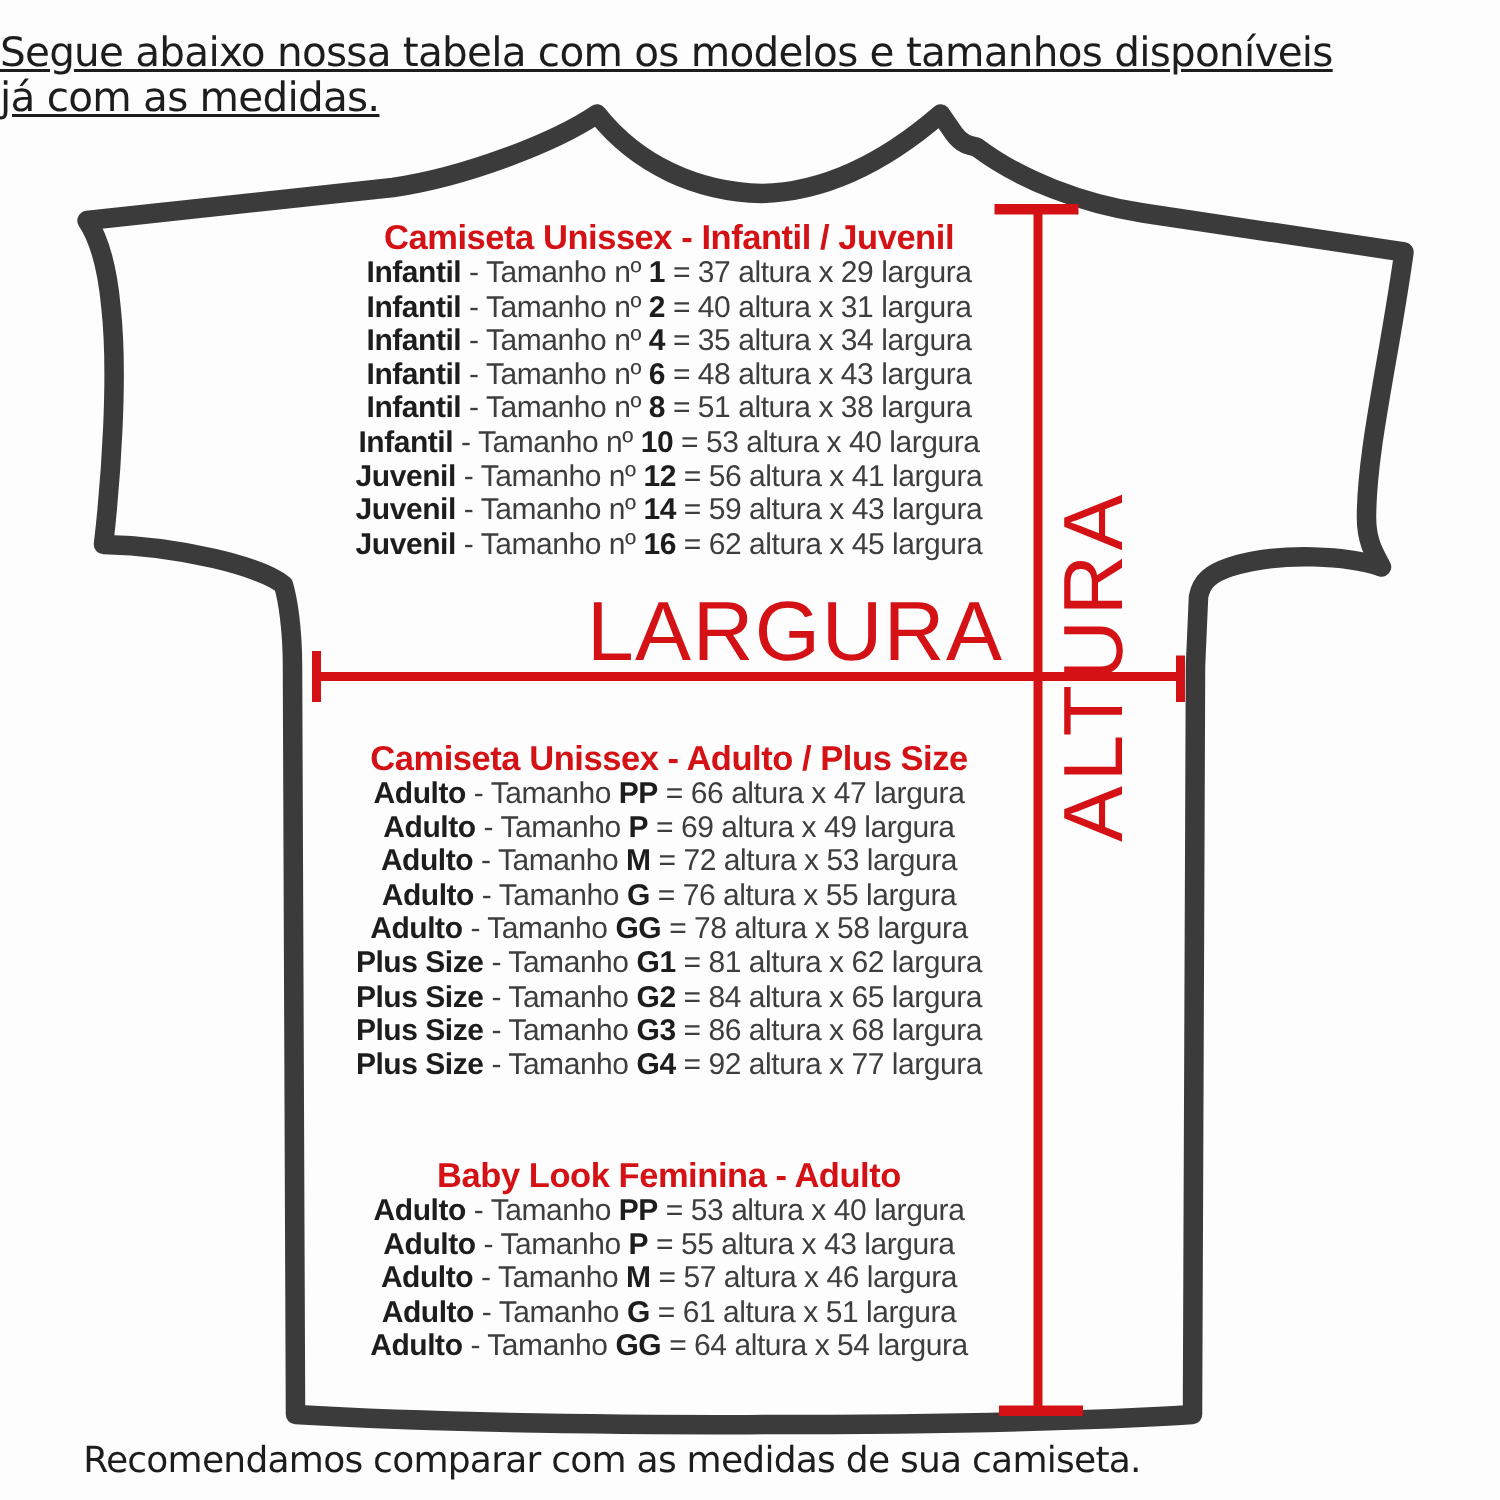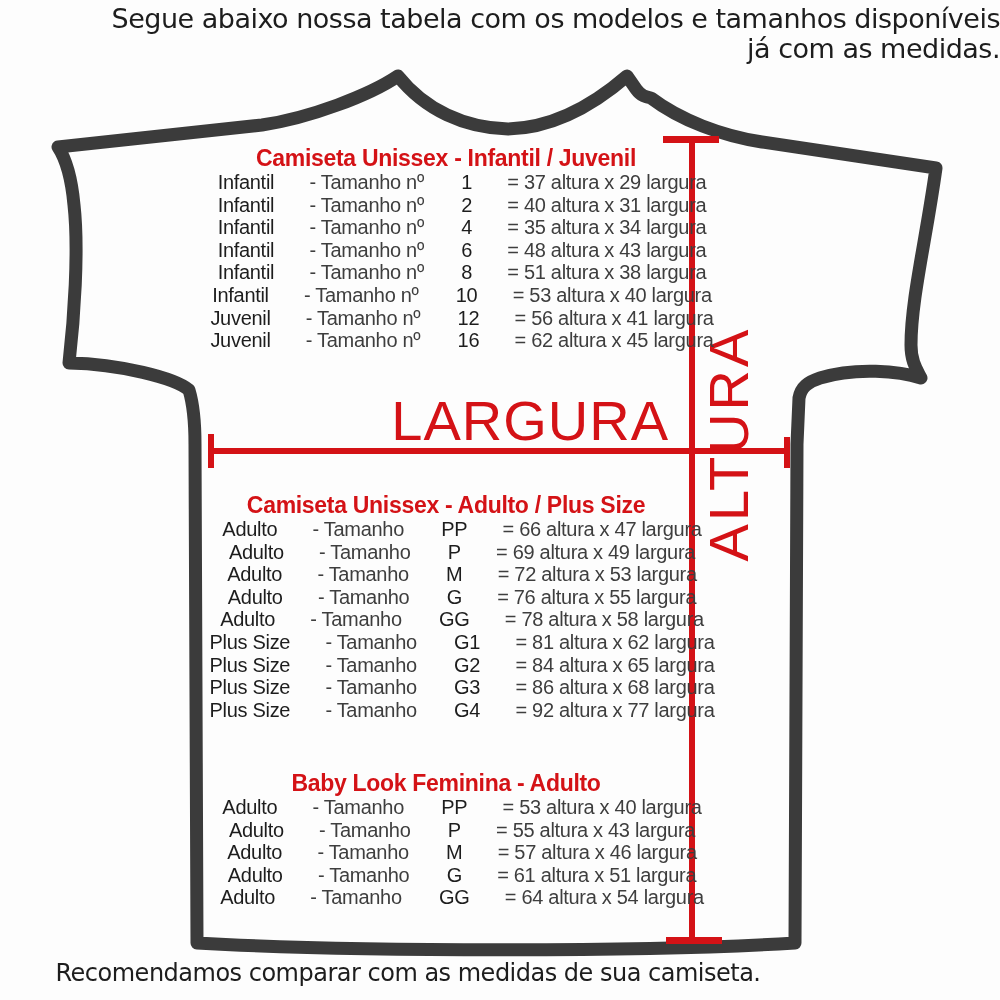--- a/index.html
+++ b/index.html
@@ -9,43 +9,43 @@
     --text-dark:#3e3e3e;
     --bg:#fdfdfd;
   }
   html,body{margin:0;padding:0;}
   body{background:#fff;font-family:"Liberation Sans", sans-serif;}
   .canvas{
     position:relative;width:1000px;height:1000px;background:var(--bg);
     overflow:hidden;
   }
   .intro{
-    position:absolute;left:0;top:4px;width:1000px;text-align:right;
+    position:absolute;left:0;top:21px;width:1000px;text-align:left;
     font-family:"DejaVu Sans", sans-serif;
-    font-size:27px;line-height:30px;letter-spacing:-0.5px;color:var(--text-black);
+    font-size:27px;line-height:30px;letter-spacing:-0.5px;color:var(--text-black);text-decoration:underline;
   }
   .footer{
     position:absolute;left:0;top:959px;width:816px;text-align:center;
     font-family:"DejaVu Sans", sans-serif;
     font-size:24px;letter-spacing:-0.5px;color:var(--text-black);
   }
   .shirt-svg{position:absolute;left:0;top:0;}
   .section{
     position:absolute;left:155px;width:582px;text-align:center;
   }
   .section-title{
     color:var(--red);font-weight:bold;font-size:23px;height:25px;line-height:24px;
     letter-spacing:-0.3px;
   }
   .row{
     height:22.6px;line-height:22.6px;font-size:20px;letter-spacing:-0.3px;
     white-space:nowrap;
   }
-  .row .b{font-weight:normal;color:var(--text-black);margin-left:32px;}
-  .row .m{font-weight:normal;color:var(--text-dark);padding-left:30px;}
+  .row .b{font-weight:bold;color:var(--text-black);}
+  .row .m{font-weight:normal;color:var(--text-dark);}
   #section-0{top:146px;}
   #section-1{top:493px;}
   #section-2{top:771px;}
   .largura-label{
     position:absolute;left:269px;top:393px;width:400px;height:56px;
     text-align:right;color:var(--red);font-size:56px;line-height:56px;
     letter-spacing:1px;
   }
   .altura-label{
     position:absolute;left:584px;top:415px;width:290px;height:58px;
@@ -108,20 +108,21 @@
   <div class="section" id="section-0">
     <div class="section-title">Camiseta Unissex - Infantil / Juvenil</div>
     <div class="rows">
         <div class="row"><span class="b">Infantil</span><span class="m"> - Tamanho nº </span><span class="b">1</span><span class="m"> = 37 altura x 29 largura</span></div>
         <div class="row"><span class="b">Infantil</span><span class="m"> - Tamanho nº </span><span class="b">2</span><span class="m"> = 40 altura x 31 largura</span></div>
         <div class="row"><span class="b">Infantil</span><span class="m"> - Tamanho nº </span><span class="b">4</span><span class="m"> = 35 altura x 34 largura</span></div>
         <div class="row"><span class="b">Infantil</span><span class="m"> - Tamanho nº </span><span class="b">6</span><span class="m"> = 48 altura x 43 largura</span></div>
         <div class="row"><span class="b">Infantil</span><span class="m"> - Tamanho nº </span><span class="b">8</span><span class="m"> = 51 altura x 38 largura</span></div>
         <div class="row"><span class="b">Infantil</span><span class="m"> - Tamanho nº </span><span class="b">10</span><span class="m"> = 53 altura x 40 largura</span></div>
         <div class="row"><span class="b">Juvenil</span><span class="m"> - Tamanho nº </span><span class="b">12</span><span class="m"> = 56 altura x 41 largura</span></div>
+        <div class="row"><span class="b">Juvenil</span><span class="m"> - Tamanho nº </span><span class="b">14</span><span class="m"> = 59 altura x 43 largura</span></div>
         <div class="row"><span class="b">Juvenil</span><span class="m"> - Tamanho nº </span><span class="b">16</span><span class="m"> = 62 altura x 45 largura</span></div>
       </div>
   </div>
 
   <div class="section" id="section-1">
     <div class="section-title">Camiseta Unissex - Adulto / Plus Size</div>
     <div class="rows">
         <div class="row"><span class="b">Adulto</span><span class="m"> - Tamanho </span><span class="b">PP</span><span class="m"> = 66 altura x 47 largura</span></div>
         <div class="row"><span class="b">Adulto</span><span class="m"> - Tamanho </span><span class="b">P</span><span class="m"> = 69 altura x 49 largura</span></div>
         <div class="row"><span class="b">Adulto</span><span class="m"> - Tamanho </span><span class="b">M</span><span class="m"> = 72 altura x 53 largura</span></div>

